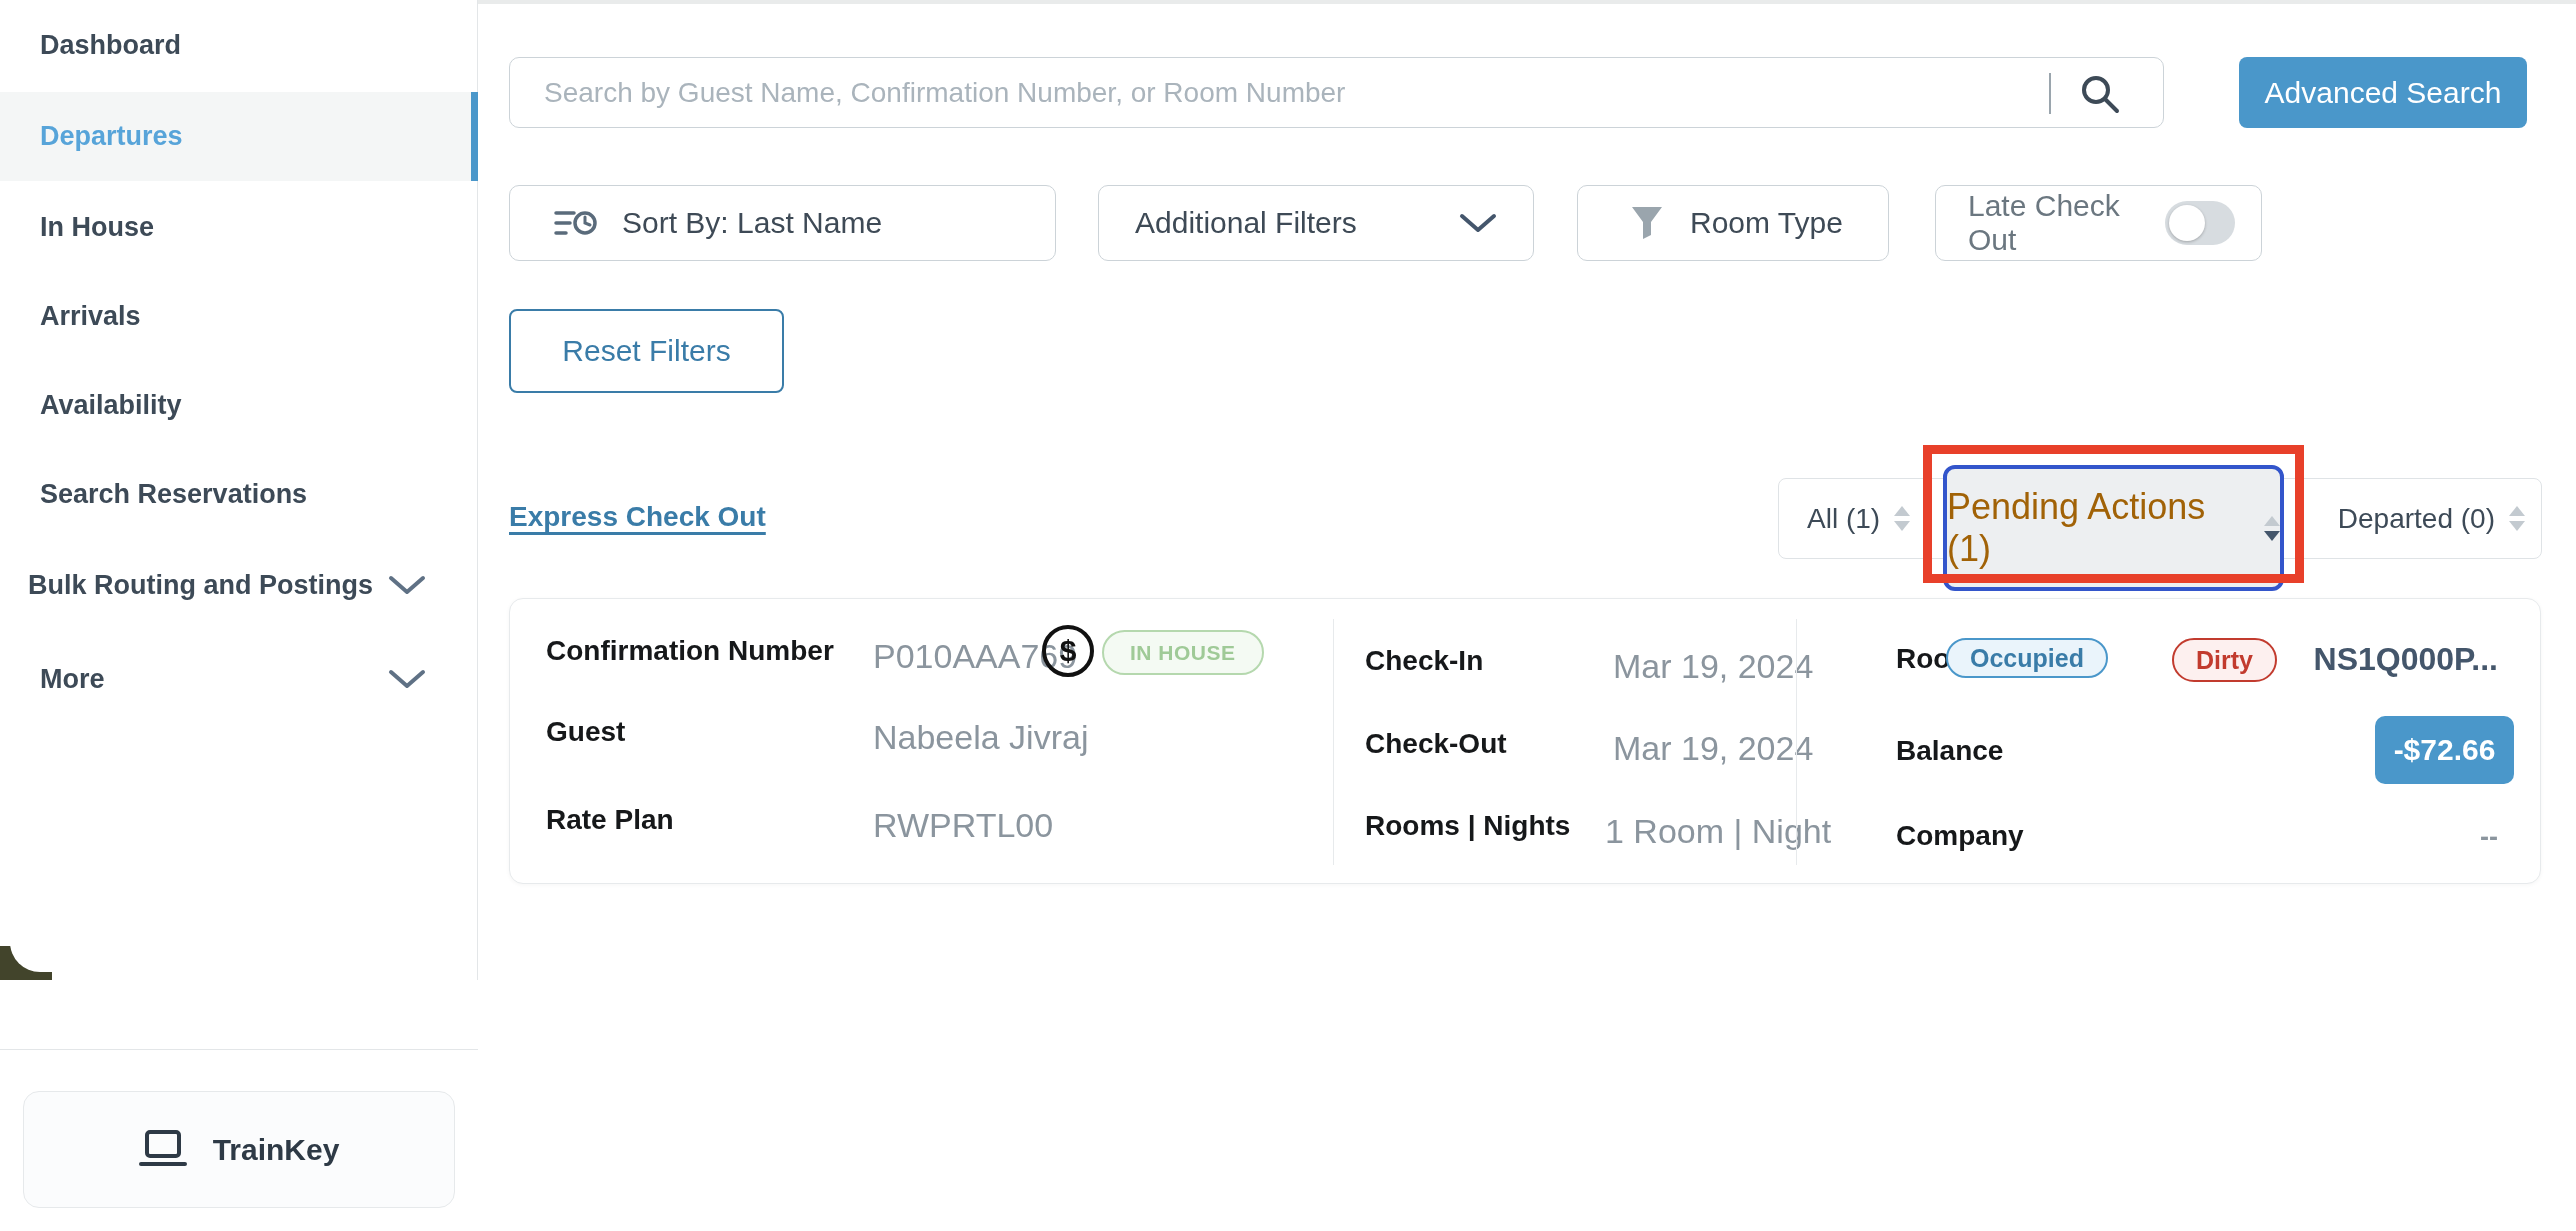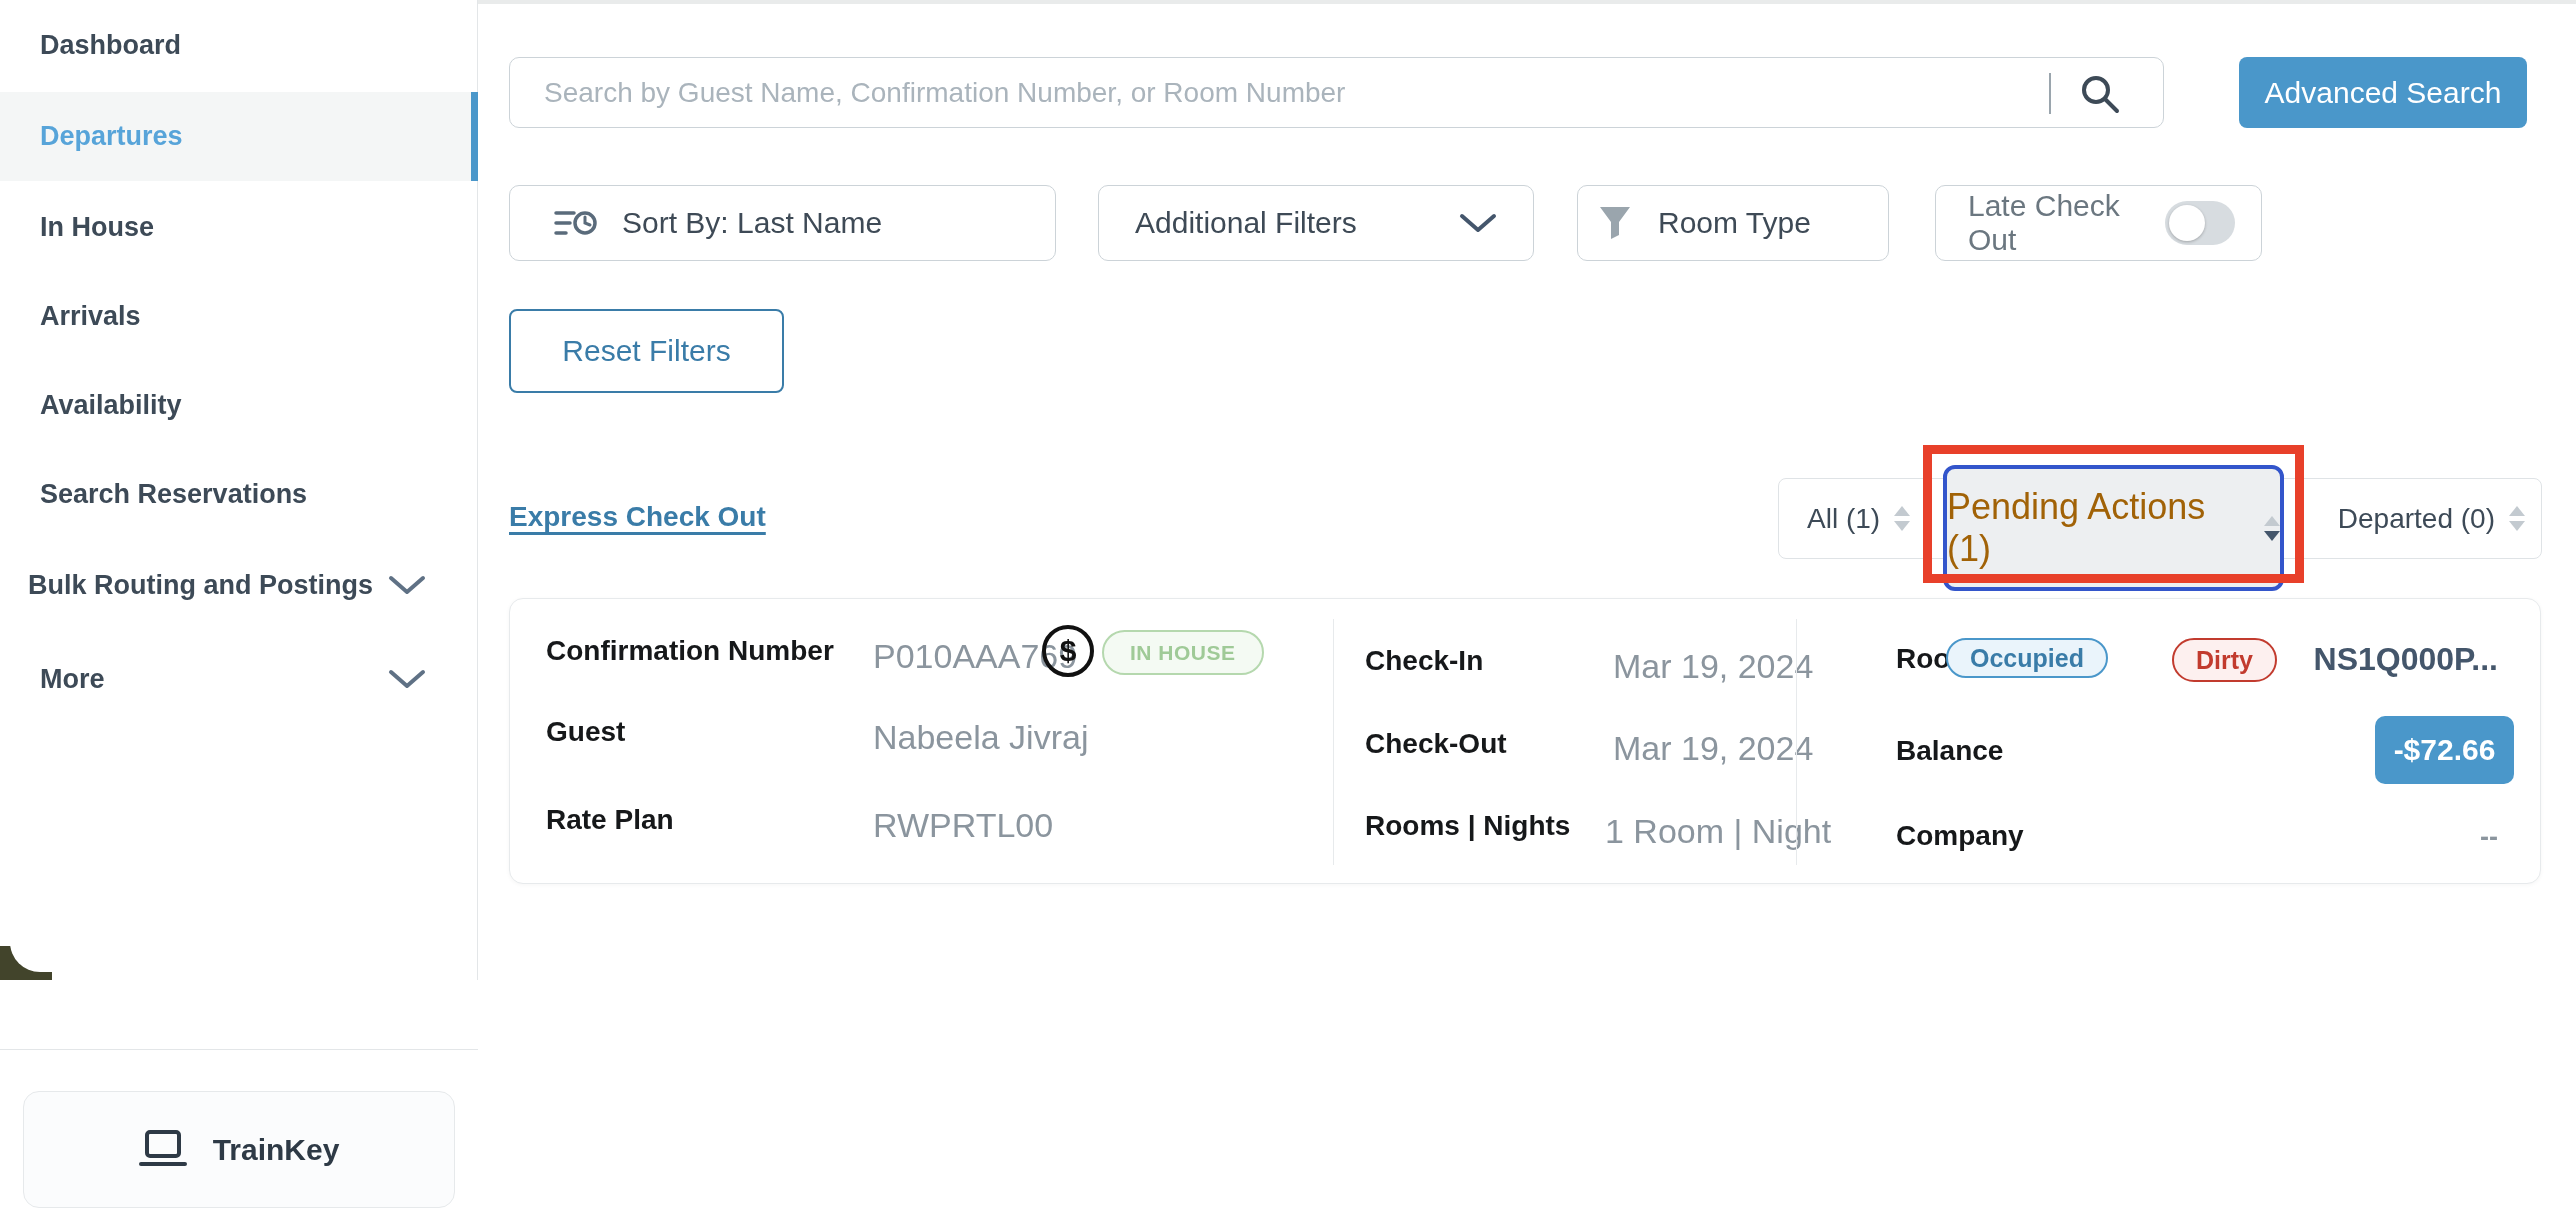--- a/index.html
+++ b/index.html
@@ -31,21 +31,21 @@
   .search-divider { position:absolute; right:112px; top:15px; width:2px; height:41px; background:#9aa5ad; }
   .search-glass { position:absolute; right:42px; top:15px; width:42px; height:42px; cursor:pointer; }
   .adv-btn { position:absolute; left:2239px; top:57px; width:288px; height:71px; background:var(--accent,#4a97ca); border:none;
              border-radius:8px; color:#fff; font-size:30px; font-family:"Liberation Sans",sans-serif; cursor:pointer; }
 
   
   .pill-btn { position:absolute; top:185px; height:76px; border:1px solid #ccd3d8; border-radius:10px; background:#fff;
               display:flex; align-items:center; font-size:30px; color:#3e4a56; cursor:pointer; }
   .sortby { left:509px; width:547px; padding-left:44px; gap:24px; }
   .addfilters { left:1098px; width:436px; padding:0 36px; justify-content:space-between; }
-  .roomtype { left:1577px; width:312px; padding-left:20px; gap:26px; }
+  .roomtype { left:1577px; width:312px; padding-left:52px; gap:26px; }
   .latecheck { left:1935px; width:327px; padding:0 26px 0 32px; justify-content:space-between; color:#6b7780;align-items:center; }
   .toggle { width:74px; height:44px; border-radius:22px; background:#d7dce0; position:relative; cursor:pointer; }
   .toggle-knob { position:absolute; left:4px; top:4px; width:36px; height:36px; border-radius:50%; background:#fff; box-shadow:0 1px 3px rgba(0,0,0,.25); }
   .reset-btn { position:absolute; left:509px; top:309px; width:275px; height:84px; background:#fff; border:2px solid var(--link,#3a7ca8);
                border-radius:8px; color:var(--link,#3a7ca8); font-size:30px; font-family:"Liberation Sans",sans-serif; cursor:pointer; }
 
   
   .express-link { position:absolute; left:509px; top:501px; font-size:28px; font-weight:700; color:var(--link,#3a7ca8);
                   text-decoration:underline; text-decoration-thickness:3px; text-underline-offset:6px; cursor:pointer; }
   .tabs-bar { position:absolute; left:1778px; top:478px; width:764px; height:81px; border:1px solid #dfe3e6; border-radius:8px; background:#fff; }

